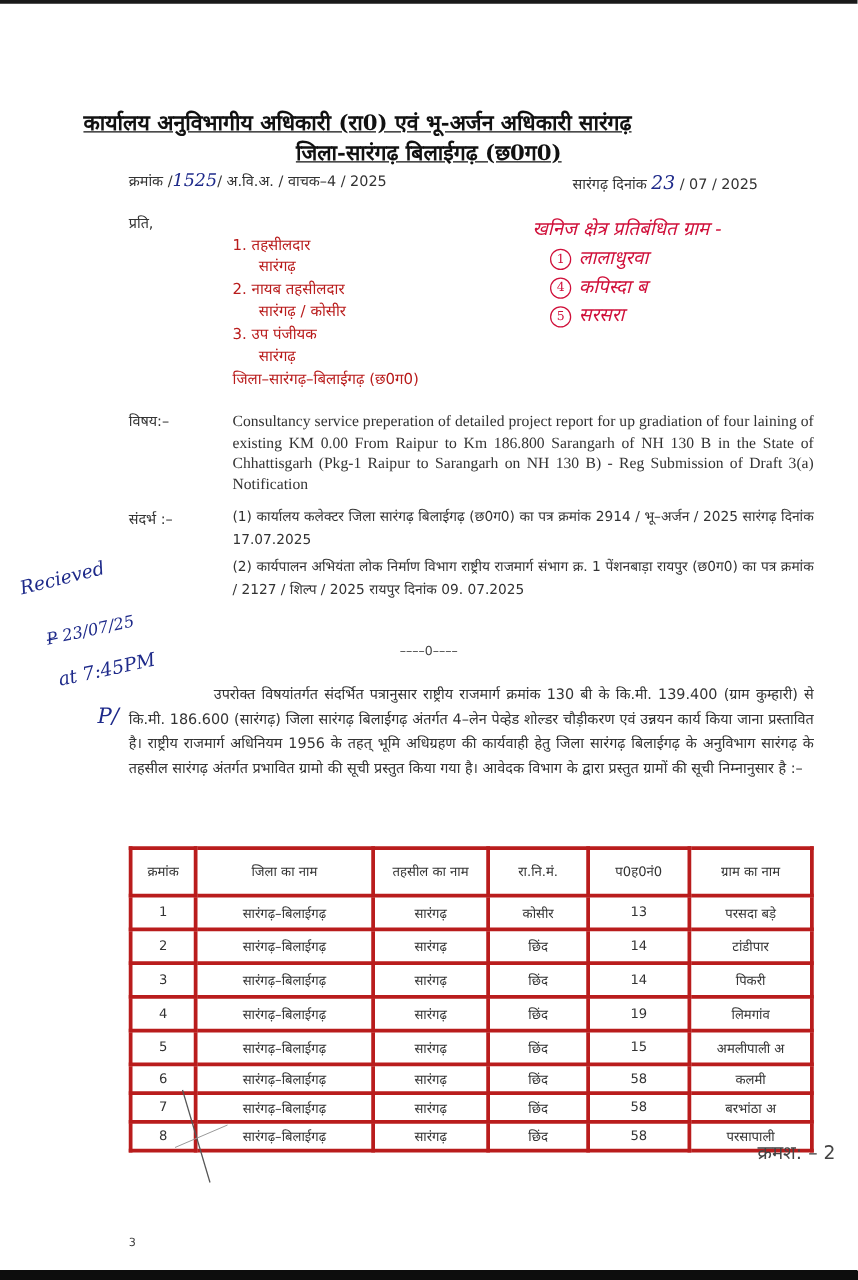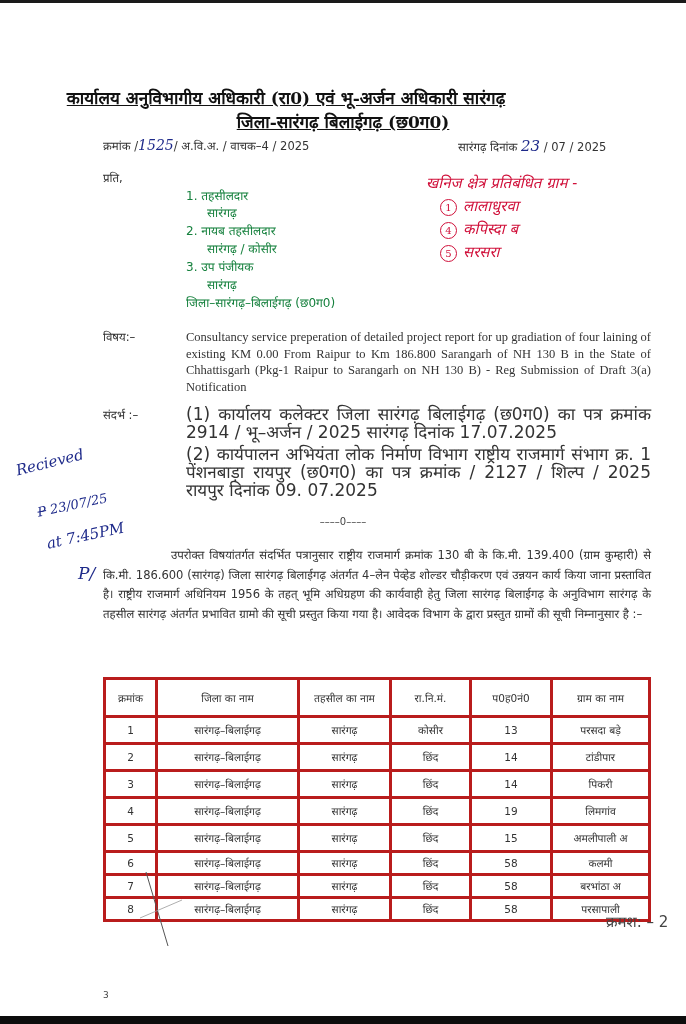--- a/index.html
+++ b/index.html
@@ -9,26 +9,26 @@
   .abs { position:absolute; }
   .title1 { left:0; width:572px; top:86px; text-align:center; font-family:"DejaVu Serif", serif; font-weight:bold; font-size:17px; color:#111; }
   .title1 span, .title2 span { text-decoration:underline; }
   .title2 { left:0; width:686px; top:110px; text-align:center; font-family:"DejaVu Serif", serif; font-weight:bold; font-size:17px; color:#111; }
   .small { font-size:11.5px; color:#333; }
   .kramank { left:103px; top:137px; }
   .hand-blue { font-family:"DejaVu Serif", serif; font-style:italic; color:#1e2a8a; }
   .hand-red { font-family:"DejaVu Serif", serif; font-style:italic; color:#d0103a; }
   .date-line { left:458px; top:137px; }
   .prati { left:103px; top:170px; }
-  .addr { left:186px; font-size:12px; color:#15803d; line-height:17px; }
+  .addr { left:186px; font-size:12px; color:#b91c1c; line-height:17px; }
   .red-note { left:426px; top:172px; font-size:15px; line-height:23px; }
   .red-note .circ { display:inline-block; width:15px; height:15px; border:1.5px solid #d0103a; border-radius:50%; font-size:10px; line-height:15px; text-align:center; font-style:normal; margin-right:6px; vertical-align:middle; }
   .label { left:103px; font-size:11.5px; color:#333; }
   .subject { left:186px; top:329px; width:465px; font-family:"Liberation Serif", serif; font-size:12.5px; line-height:16.5px; color:#333; text-align:justify; }
-  .ref { left:186px; width:465px; font-size:17px; line-height:18px; color:#333; text-align:justify; }
+  .ref { left:186px; width:465px; font-size:11px; line-height:18px; color:#333; text-align:justify; }
   .sep { left:0; width:686px; text-align:center; top:516px; font-size:10px; color:#444; }
   .para { left:103px; top:546px; width:548px; font-size:11.5px; line-height:19.5px; color:#333; text-align:justify; }
   .para .indent { display:inline-block; width:68px; }
   .received { left:14px; top:462px; font-size:15px; transform:rotate(-14deg); transform-origin:left top; }
   .recv-date { left:36px; top:505px; font-size:13px; transform:rotate(-12deg); transform-origin:left top; }
   .recv-time { left:45px; top:535px; font-size:15px; transform:rotate(-12deg); transform-origin:left top; }
   .recv-sign { left:78px; top:563px; font-size:17px; }
   table.villages { position:absolute; left:103px; top:677px; width:548px; border-collapse:collapse; font-size:10.5px; color:#333; }
   table.villages th, table.villages td { border:3px solid #b91c1c; text-align:center; padding:0 3px; font-weight:normal; }
   table.villages th { height:35px; line-height:14px; }

